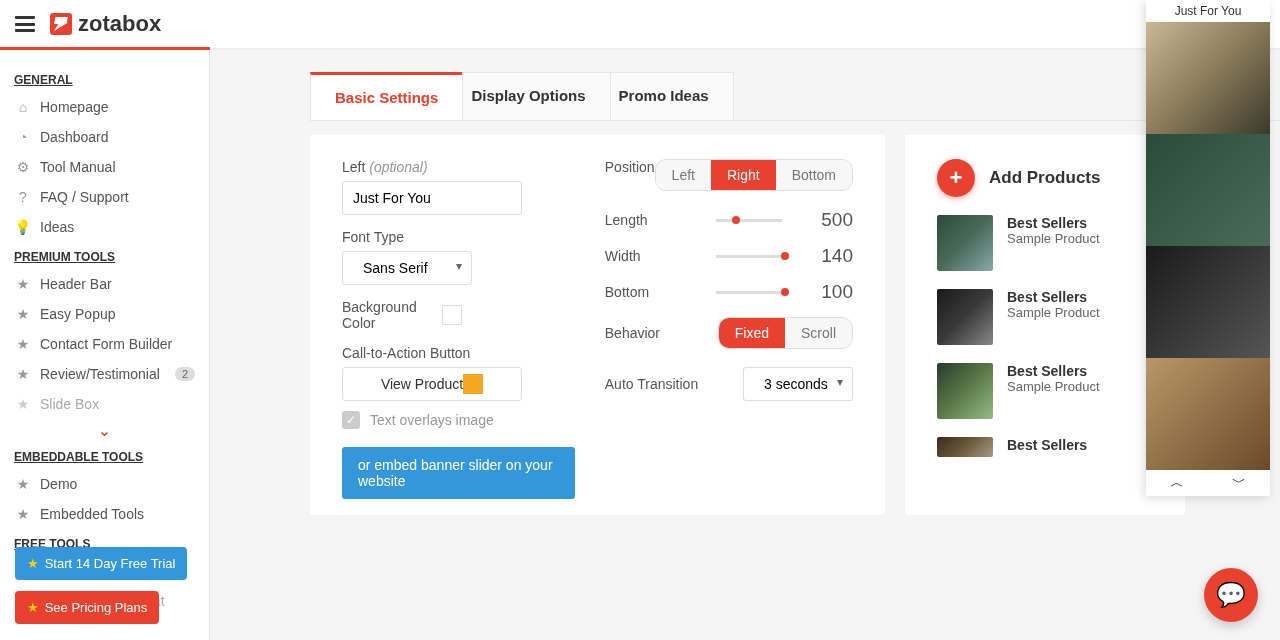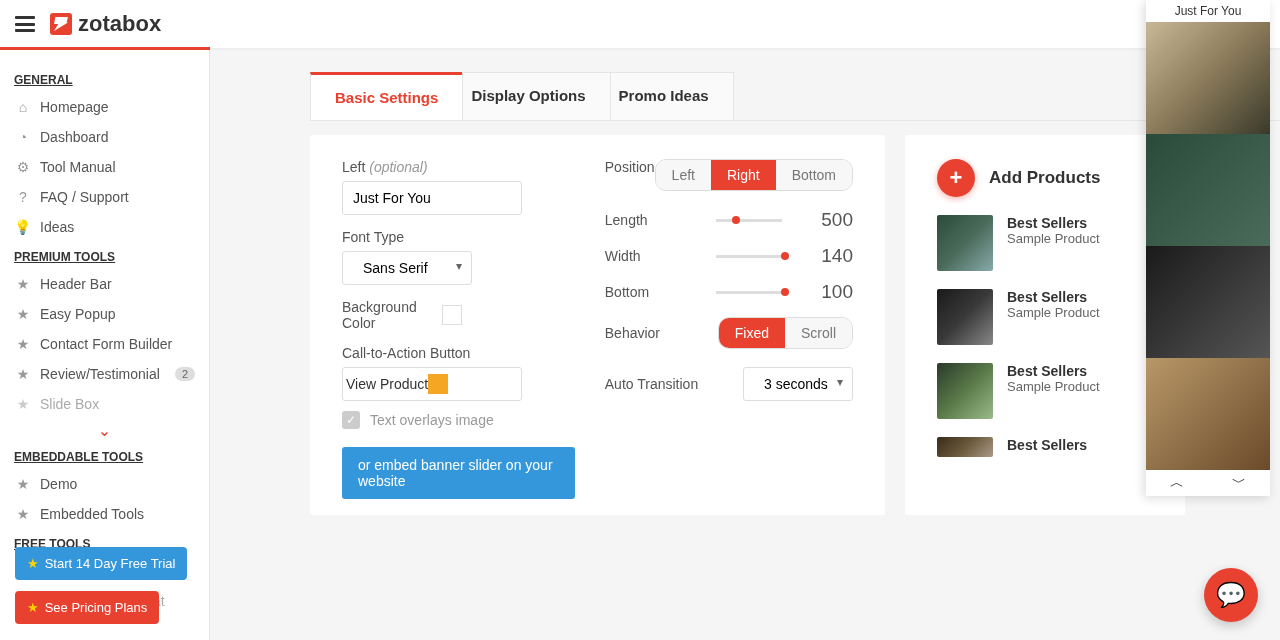--- a/index.html
+++ b/index.html
@@ -56,21 +56,21 @@
 .seg-group { display: inline-flex; border: 1px solid #ddd; border-radius: 11px; overflow: hidden; }
 .seg { padding: 7px 16px; font-size: 14px; color: #777; background: #f7f7f7; cursor: pointer; }
 .seg.active { background: #e8412f; color: #fff; }
 
 .slider-row { display: flex; align-items: center; margin-bottom: 14px; gap: 23px; }
 .slider-label { width: 80px; font-size: 14px; color: #555; }
 .slider-track { flex: 1; height: 3px; background: #ddd; position: relative; margin: 0 8px; }
 .slider-thumb { position: absolute; width: 8px; height: 8px; background: #e8412f; border-radius: 50%; top: -3px; }
 .slider-val { width: 40px; text-align: right; font-size: 19px; color: #555; }
 
-.cta-input { display: flex; align-items: center; border: 1px solid #ddd; border-radius: 3px; padding: 6px 3px; width: 180px; justify-content: flex-start; }
+.cta-input { display: flex; align-items: center; border: 1px solid #ddd; border-radius: 3px; padding: 6px 3px; width: 180px; justify-content: center; }
 .cta-swatch { width: 20px; height: 20px; background: #f5a623; }
 
 .checkbox-row { display: flex; align-items: center; gap: 10px; margin-top: 10px; }
 .checkbox { width: 18px; height: 18px; background: #ccc; border-radius: 3px; display: flex; align-items: center; justify-content: center; color: #fff; font-size: 12px; }
 .embed-btn { background: #3597db; color: #fff; padding: 10px 16px; border-radius: 3px; font-size: 14px; cursor: pointer; margin-top: 18px; display: inline-block; }
 
 
 .add-products-row { display: flex; align-items: center; gap: 14px; margin-bottom: 18px; }
 .add-circle { width: 38px; height: 38px; background: #e8412f; border-radius: 50%; display: flex; align-items: center; justify-content: center; color: #fff; font-size: 22px; font-weight: bold; box-shadow: 0 2px 6px rgba(232,65,47,.4); }
 .add-label { font-size: 17px; font-weight: bold; }

